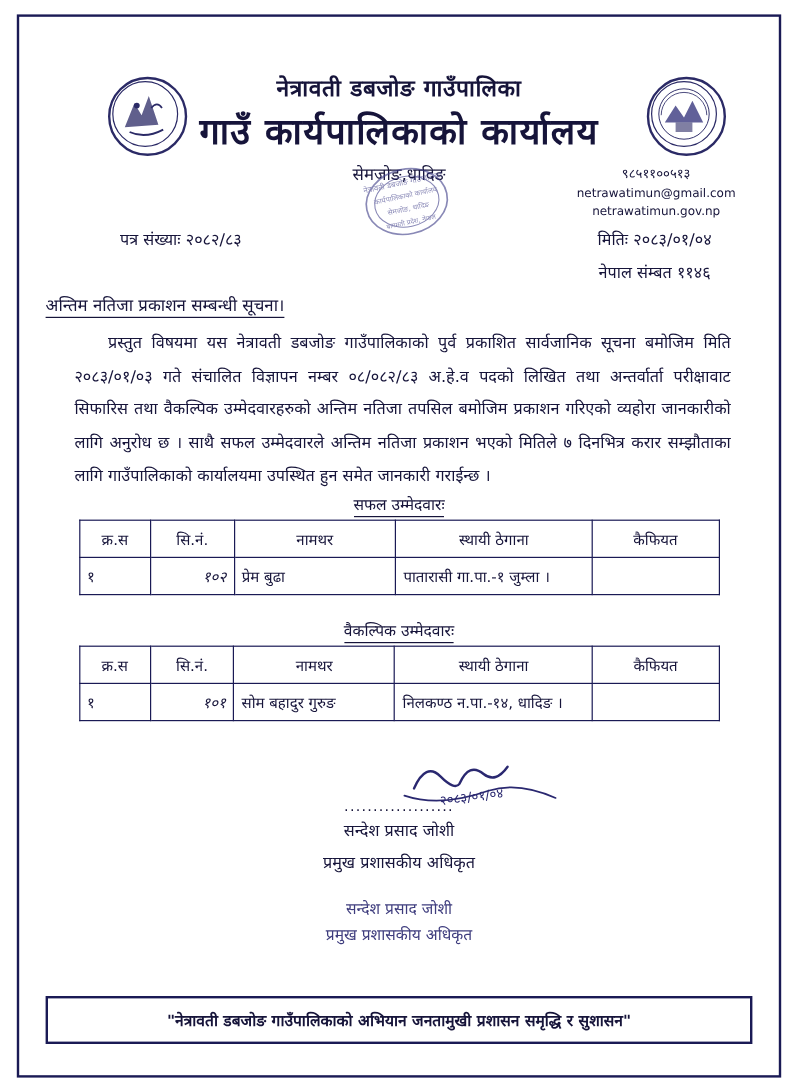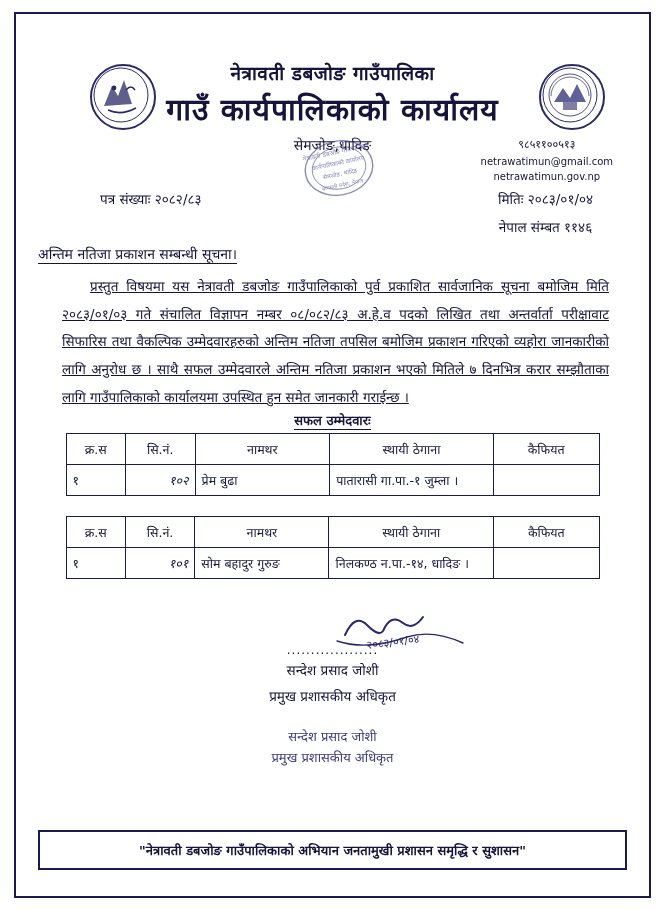--- a/index.html
+++ b/index.html
@@ -128,40 +128,38 @@
     padding-bottom: 1px;
   }
 
   
   .body-para {
     font-size: 13.5px;
     line-height: 2.05;
     text-align: justify;
     padding: 0 18px 0 24px;
     text-indent: 28px;
-    text-decoration: underline;
   }
 
   
   .post-line {
     font-size: 13.5px;
     padding-left: 24px;
     margin-top: 22px;
     margin-bottom: 14px;
   }
 
   .tbl-title {
     text-align: center;
     font-size: 13px;
     margin-bottom: 4px;
   }
   .tbl-title span {
     border-bottom: 1px solid #16143a;
     padding-bottom: 1px;
-    font-weight: bold;
   }
 
   table.result {
     width: 534px;
     margin: 0 auto;
     border-collapse: collapse;
     font-size: 12.5px;
   }
   table.result th,
   table.result td {
@@ -341,20 +339,23 @@
           <td class="c-rn">१०२</td>
           <td class="c-name">प्रेम बुढा</td>
           <td class="c-addr">पातारासी गा.पा.-१ जुम्ला ।</td>
           <td class="c-rem"></td>
         </tr>
       </tbody>
     </table>
 
     <div class="spacer"></div>
 
+    <div class="tbl-title">
+      <span>वैकल्पिक उम्मेदवारः</span>
+    </div>
     <table class="result">
       <thead>
         <tr>
           <th class="c-sn">क्र.स</th>
           <th class="c-rn">सि.नं.</th>
           <th class="c-name">नामथर</th>
           <th class="c-addr">स्थायी ठेगाना</th>
           <th class="c-rem">कैफियत</th>
         </tr>
       </thead>

